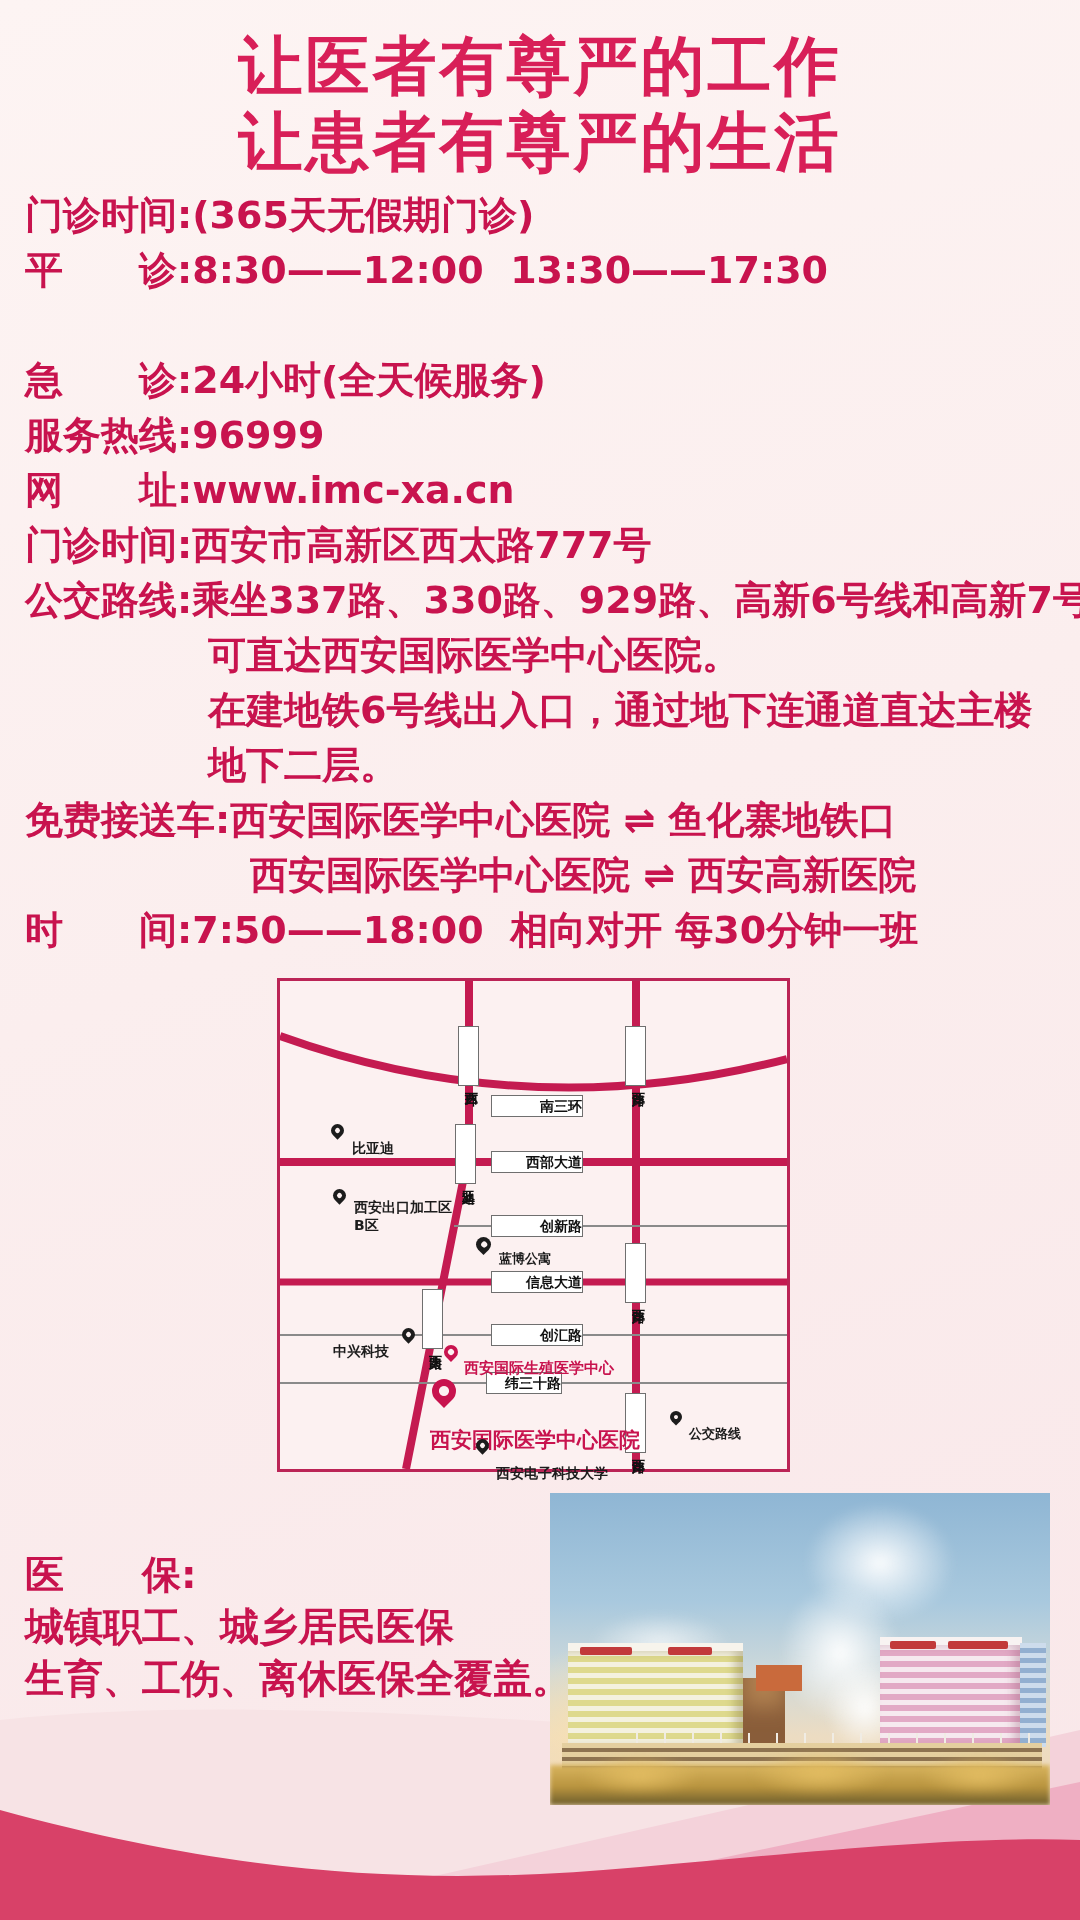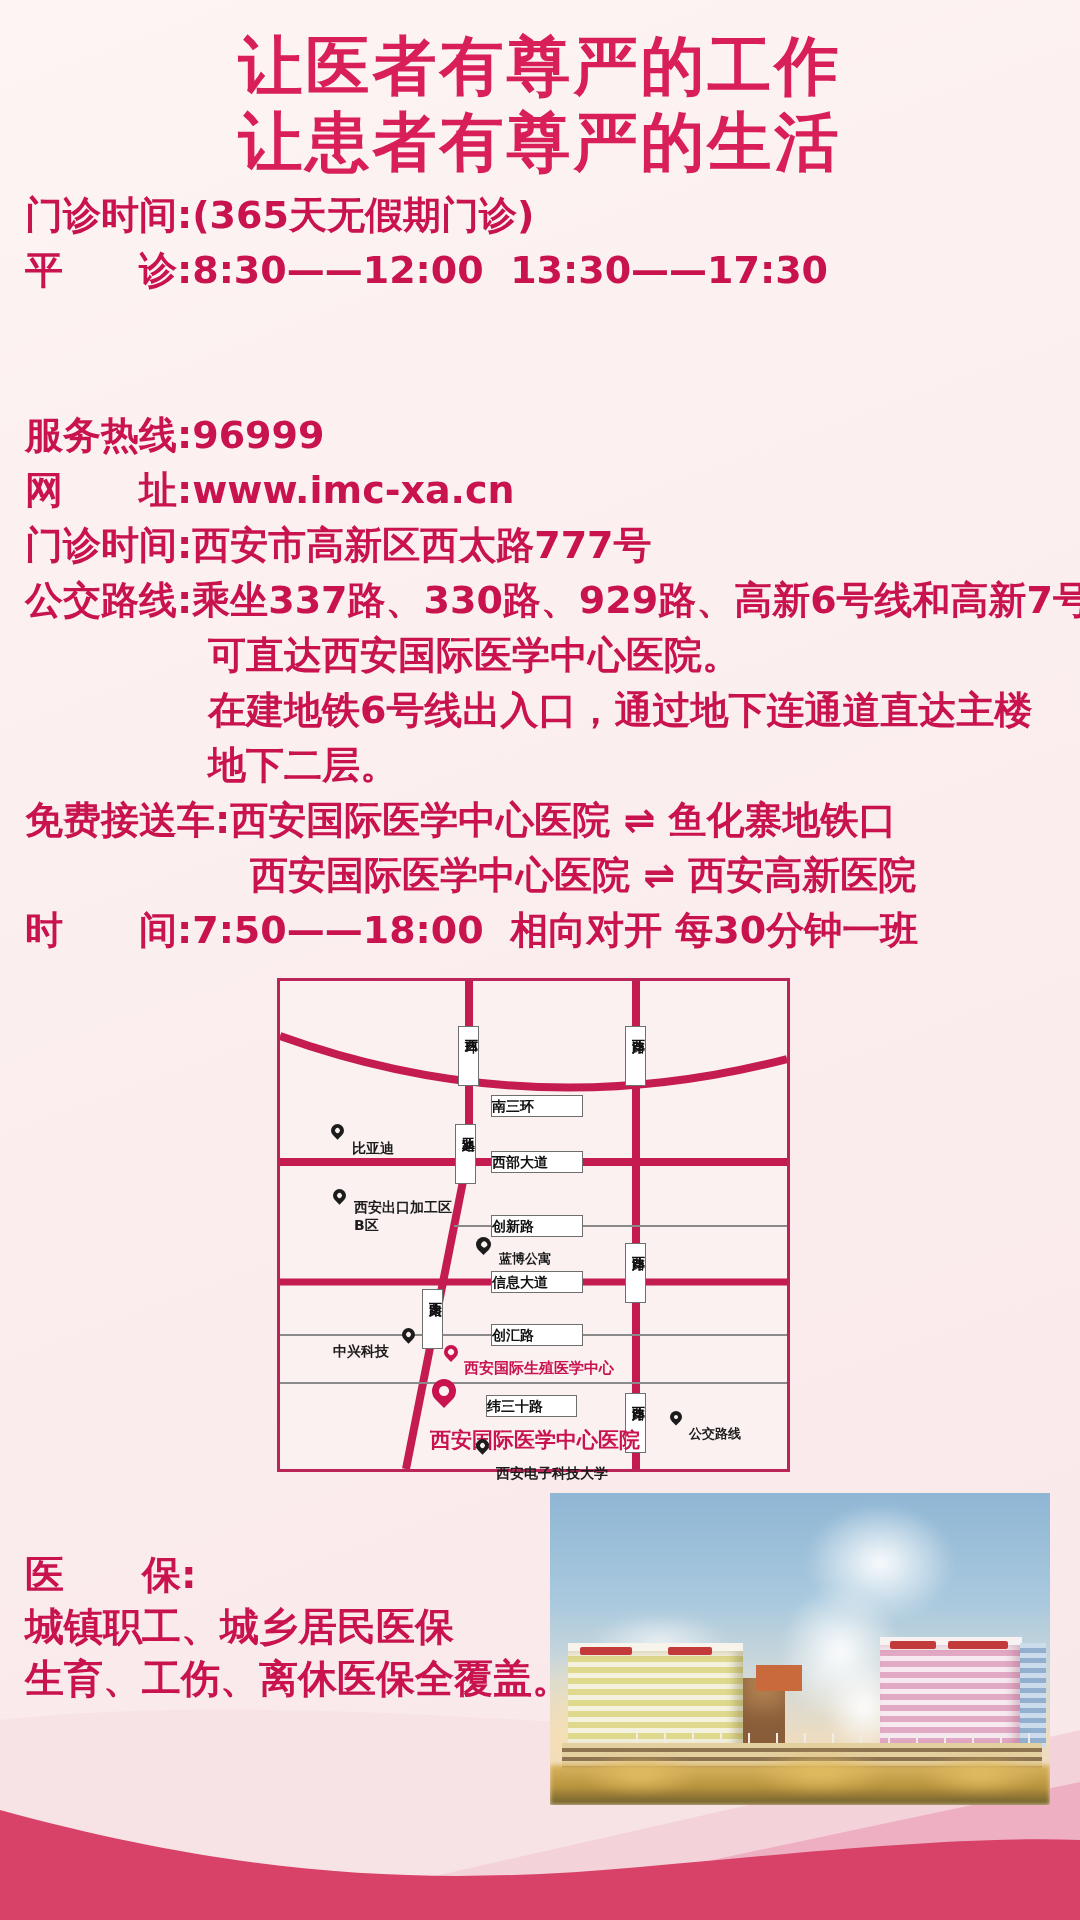--- a/index.html
+++ b/index.html
@@ -11,21 +11,21 @@
   .title{position:absolute;left:0;top:28px;width:1080px;text-align:center;
          font-size:64px;font-weight:900;color:#d81f58;letter-spacing:3px;line-height:76px;}
   
   .iline{position:absolute;left:25px;width:1040px;font-size:38px;font-weight:800;
          color:#c8134e;white-space:pre;}
   
   .map{position:absolute;left:277px;top:978px;width:513px;height:494px;box-sizing:border-box;
        background:#fcf1f1;border:3px solid #bb2456;}
   .map svg{position:absolute;left:0;top:0;}
   .rlabel{position:absolute;box-sizing:border-box;background:#fff;border:1px solid #6f6f6f;
-          color:#111;font-weight:700;text-align:left;}
+          color:#111;font-weight:700;text-align:right;}
   .hlab{width:92px;height:22px;font-size:14px;line-height:20px;}
   .vlab{width:21px;height:60px;font-size:13px;line-height:1.05;writing-mode:vertical-rl;
         text-orientation:upright;letter-spacing:1px;padding-top:2px;}
   .poi-t{position:absolute;color:#1c1c1c;font-weight:700;white-space:nowrap;margin-top:15px;}
   .pin{position:absolute;border-radius:50% 50% 50% 0;transform:rotate(-45deg);background:#1c1c1c;}
   .pin::after{content:'';position:absolute;width:40%;height:40%;background:#fcf1f1;border-radius:50%;
               top:30%;left:30%;}
   .pin.red{background:#c8134e;}
   
   .ins{position:absolute;left:25px;width:600px;font-size:39px;font-weight:800;color:#c8134e;white-space:pre;}
@@ -74,20 +74,21 @@
 
 <div class="poster">
 
   <div class="title">
     <div>让医者有尊严的工作</div>
     <div>让患者有尊严的生活</div>
   </div>
 
   <div class="iline" style="top:190px">门诊时间:(365天无假期门诊)</div>
   <div class="iline" style="top:245px">平　　诊:8:30——12:00  13:30——17:30</div>
+  <div class="iline" style="top:355px">急　　诊:24小时(全天候服务)</div>
   <div class="iline" style="top:410px">服务热线:96999</div>
   <div class="iline" style="top:465px">网　　址:www.imc-xa.cn</div>
   <div class="iline" style="top:520px">门诊时间:西安市高新区西太路777号</div>
   <div class="iline" style="top:575px">公交路线:乘坐337路、330路、929路、高新6号线和高新7号线</div>
   <div class="iline" style="top:630px;padding-left:183px">可直达西安国际医学中心医院。</div>
   <div class="iline" style="top:685px;padding-left:183px">在建地铁6号线出入口，通过地下连通道直达主楼</div>
   <div class="iline" style="top:740px;padding-left:183px">地下二层。</div>
   <div class="iline" style="top:795px">免费接送车:西安国际医学中心医院 ⇌ 鱼化寨地铁口</div>
   <div class="iline" style="top:850px;padding-left:225px">西安国际医学中心医院 ⇌ 西安高新医院</div>
   <div class="iline" style="top:905px">时　　间:7:50——18:00  相向对开 每30分钟一班</div>
@@ -102,21 +103,21 @@
       <path d="M174,245 L507,245" stroke="#8a8a8a" stroke-width="2" fill="none"></path>
       <path d="M0,354 L507,354" stroke="#8a8a8a" stroke-width="2" fill="none"></path>
       <path d="M0,402 L507,402" stroke="#8a8a8a" stroke-width="2" fill="none"></path>
     </svg>
 
     <div class="rlabel hlab" style="left:211px;top:114px">南三环</div>
     <div class="rlabel hlab" style="left:211px;top:170px">西部大道</div>
     <div class="rlabel hlab" style="left:211px;top:234px">创新路</div>
     <div class="rlabel hlab" style="left:211px;top:290px">信息大道</div>
     <div class="rlabel hlab" style="left:211px;top:343px">创汇路</div>
-    <div class="rlabel hlab" style="left:206px;top:414px;width:91px">纬三十路</div>
+    <div class="rlabel hlab" style="left:206px;top:391px;width:76px">纬三十路</div>
 
     <div class="rlabel vlab" style="left:178px;top:45px">西三环</div>
     <div class="rlabel vlab" style="left:175px;top:143px">亚迪路</div>
     <div class="rlabel vlab" style="left:142px;top:308px">西太路</div>
     <div class="rlabel vlab" style="left:345px;top:45px">西沣路</div>
     <div class="rlabel vlab" style="left:345px;top:262px">西沣路</div>
     <div class="rlabel vlab" style="left:345px;top:412px">西沣路</div>
 
     <span class="pin" style="left:51px;top:143px;width:13px;height:13px"></span>
     <div class="poi-t" style="left:72px;top:144px;font-size:14px">比亚迪</div>

